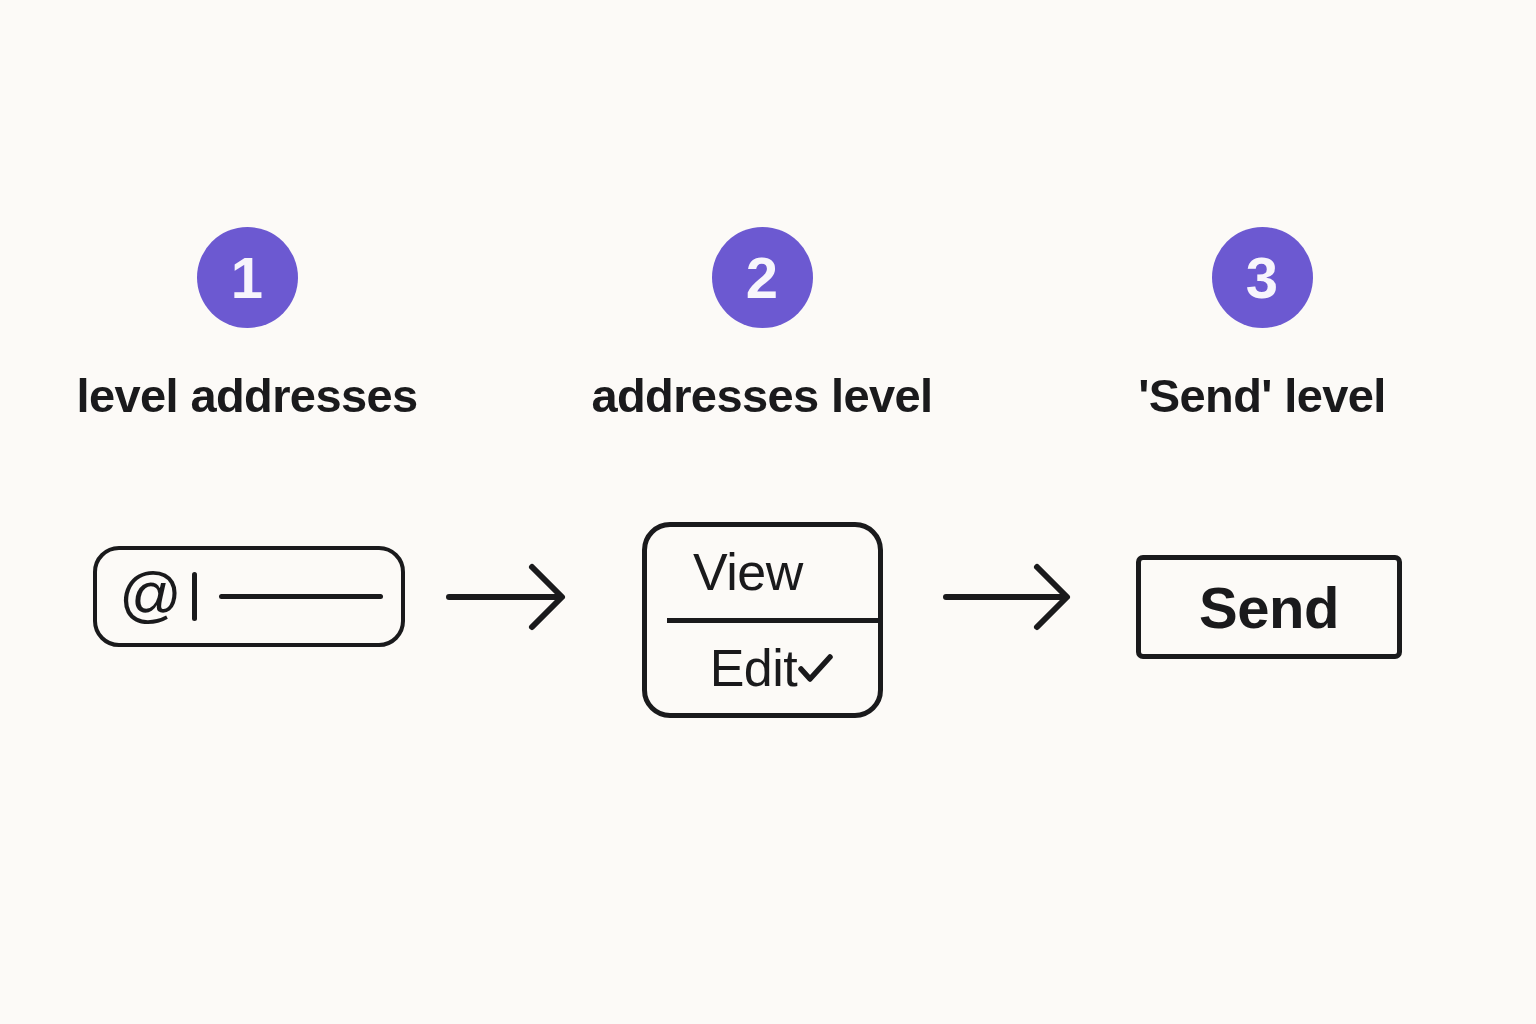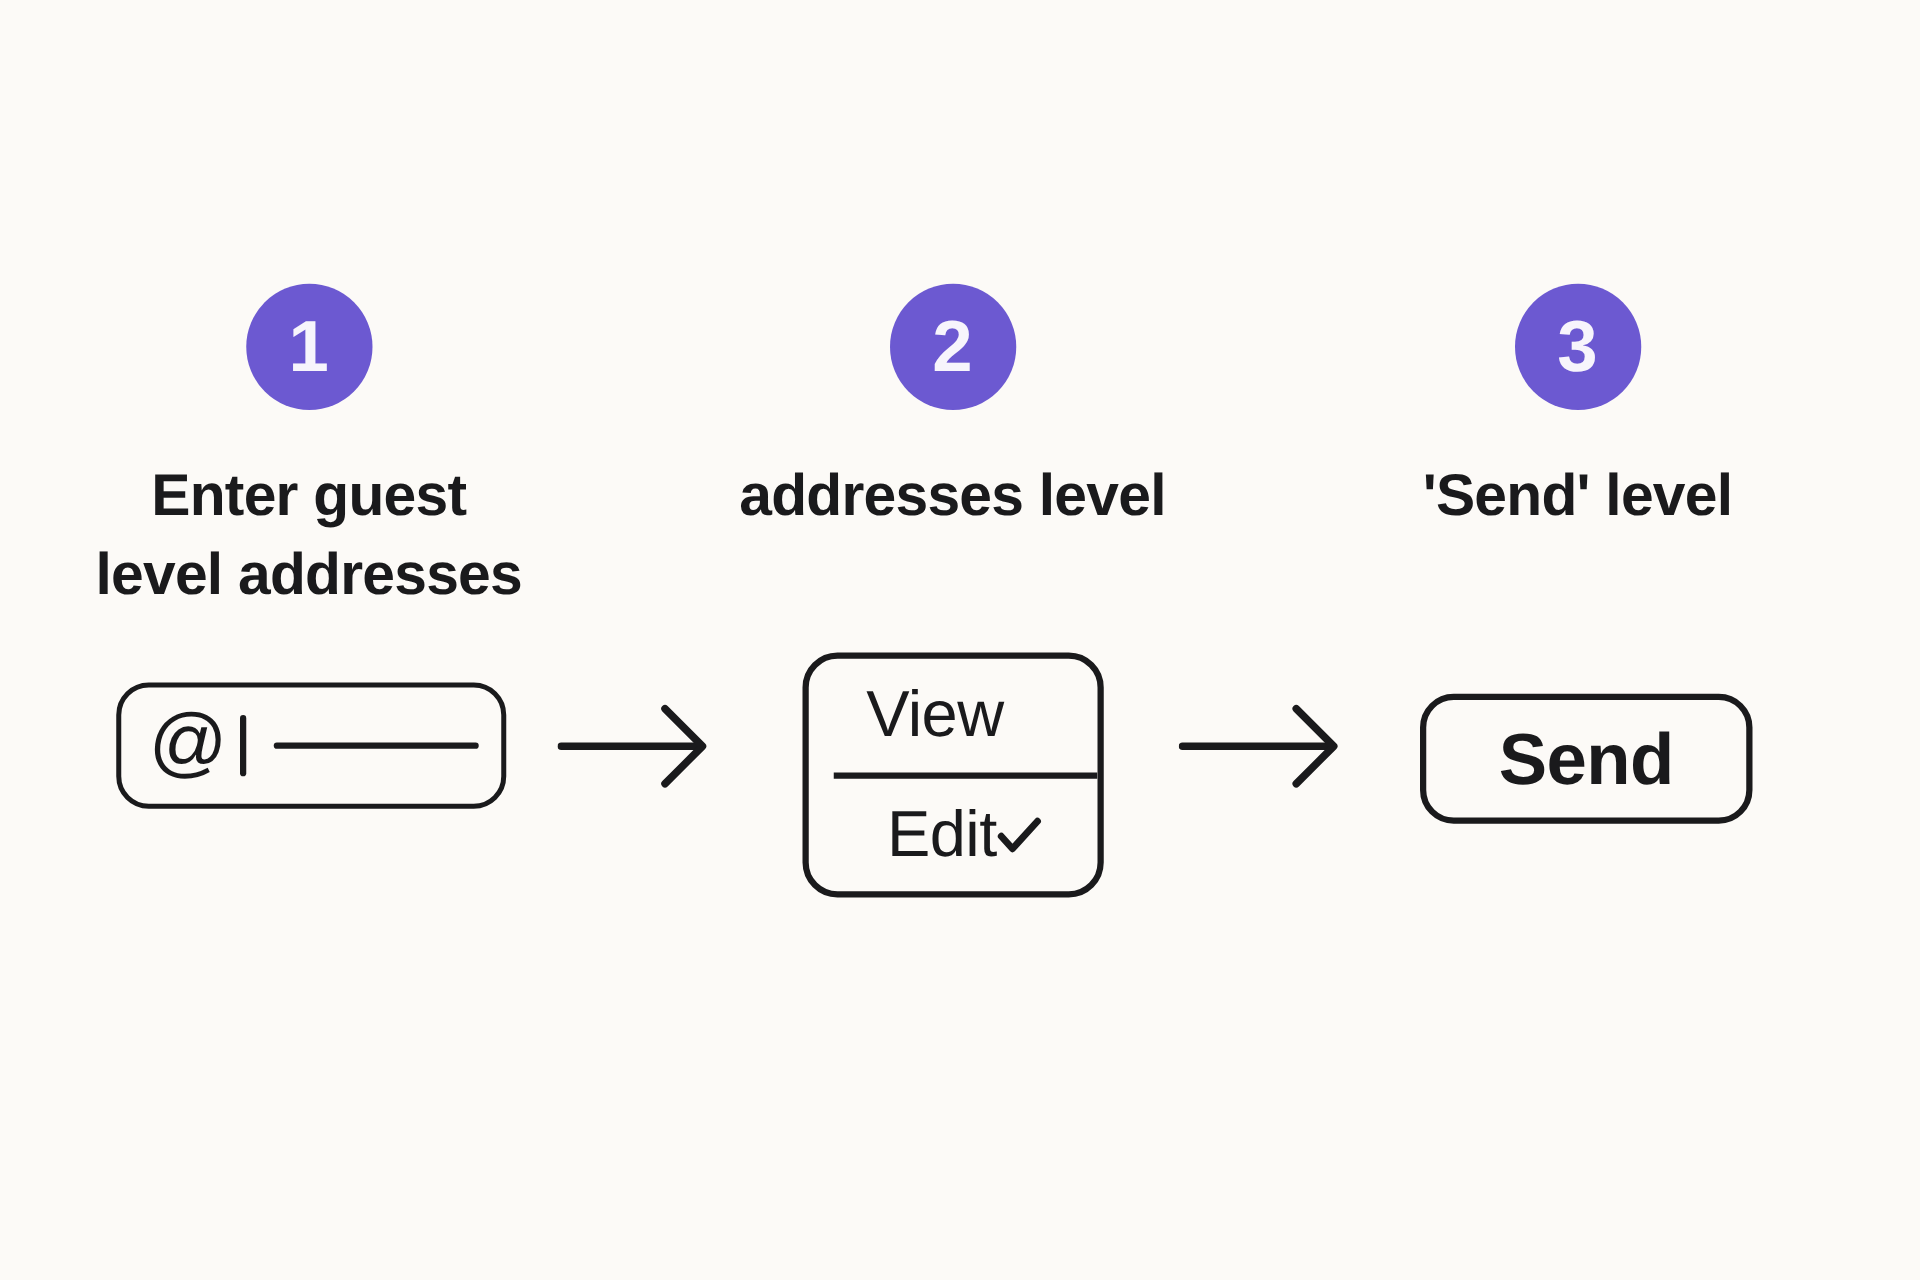--- a/index.html
+++ b/index.html
@@ -71,42 +71,41 @@
     padding:0 26px;
     font-size:52px;font-weight:500;letter-spacing:-0.5px;color:var(--ink);margin-left:20px;
   }
   .dd-row.selected{border-top:5px solid var(--ink);justify-content:center;}
   .dd-check{display:flex;align-items:center;}
 
   
   .send-btn{
     position:absolute;left:1136px;top:555px;
     width:266px;height:104px;box-sizing:border-box;
-    border:5px solid var(--ink);border-radius:27px;
+    border:5px solid var(--ink);border-radius:7px;
     background:transparent;
     display:flex;align-items:center;justify-content:center;
     font-family:inherit;
     font-size:58px;font-weight:600;letter-spacing:-0.5px;color:var(--ink);
     cursor:pointer;
   }
 
   .arrow{position:absolute;top:560px;}
   .arrow svg{display:block;}
 </style>
 </head>
 <body>
 
 <div class="stage">
 
   <section class="step-col" style="left:37px">
     <div class="badge">
       <span>1</span>
     </div>
     <h2 class="label">
-      <span>Enter guest</span>
       <span>level addresses</span>
     </h2>
   </section>
 
   <section class="step-col" style="left:552px">
     <div class="badge">
       <span>2</span>
     </div>
     <h2 class="label">
       <span>addresses level</span>

